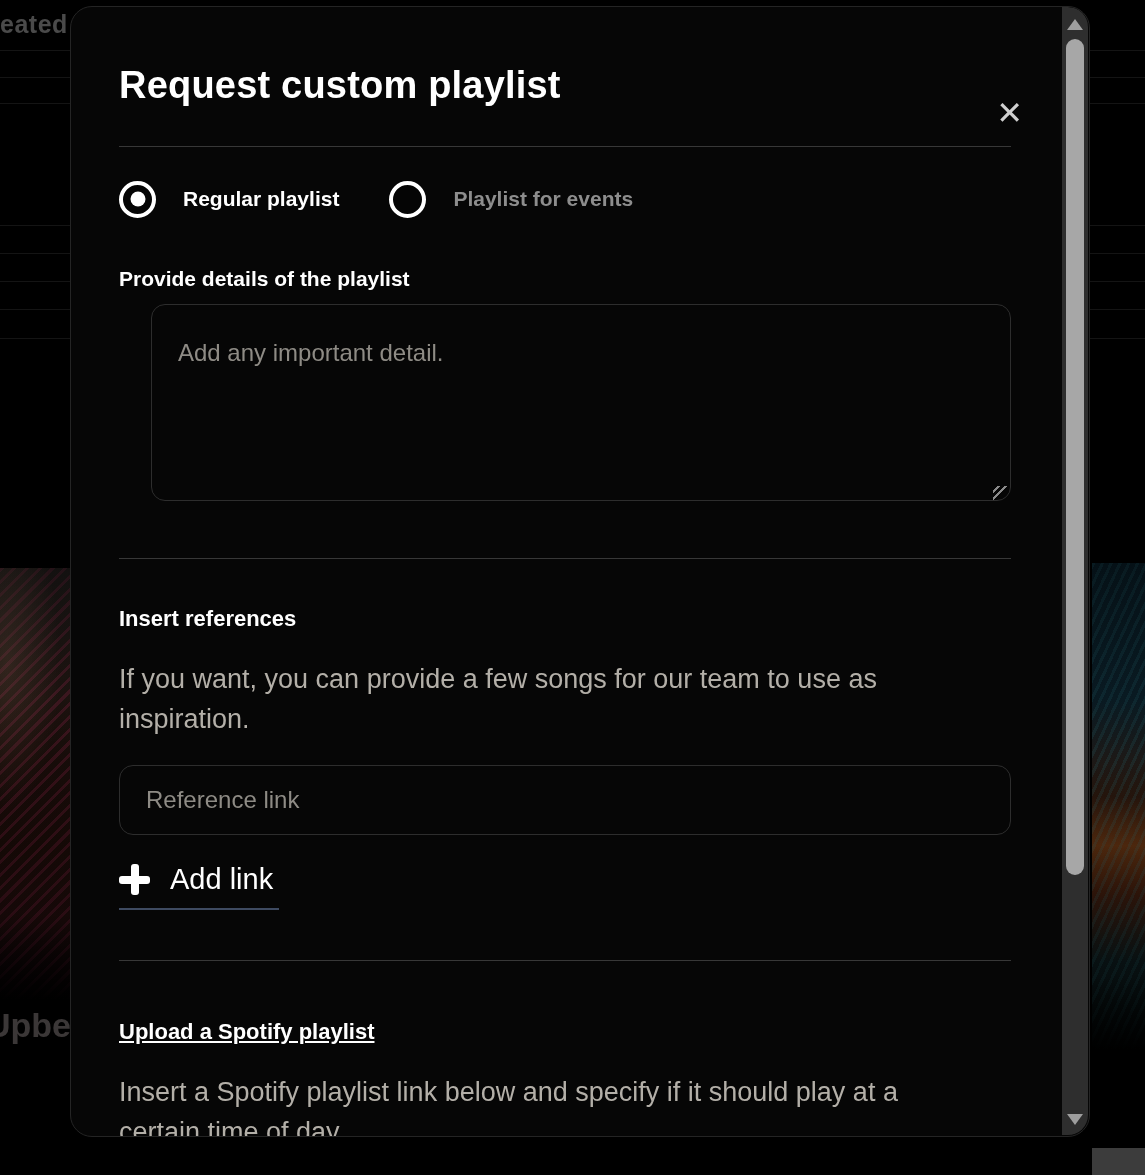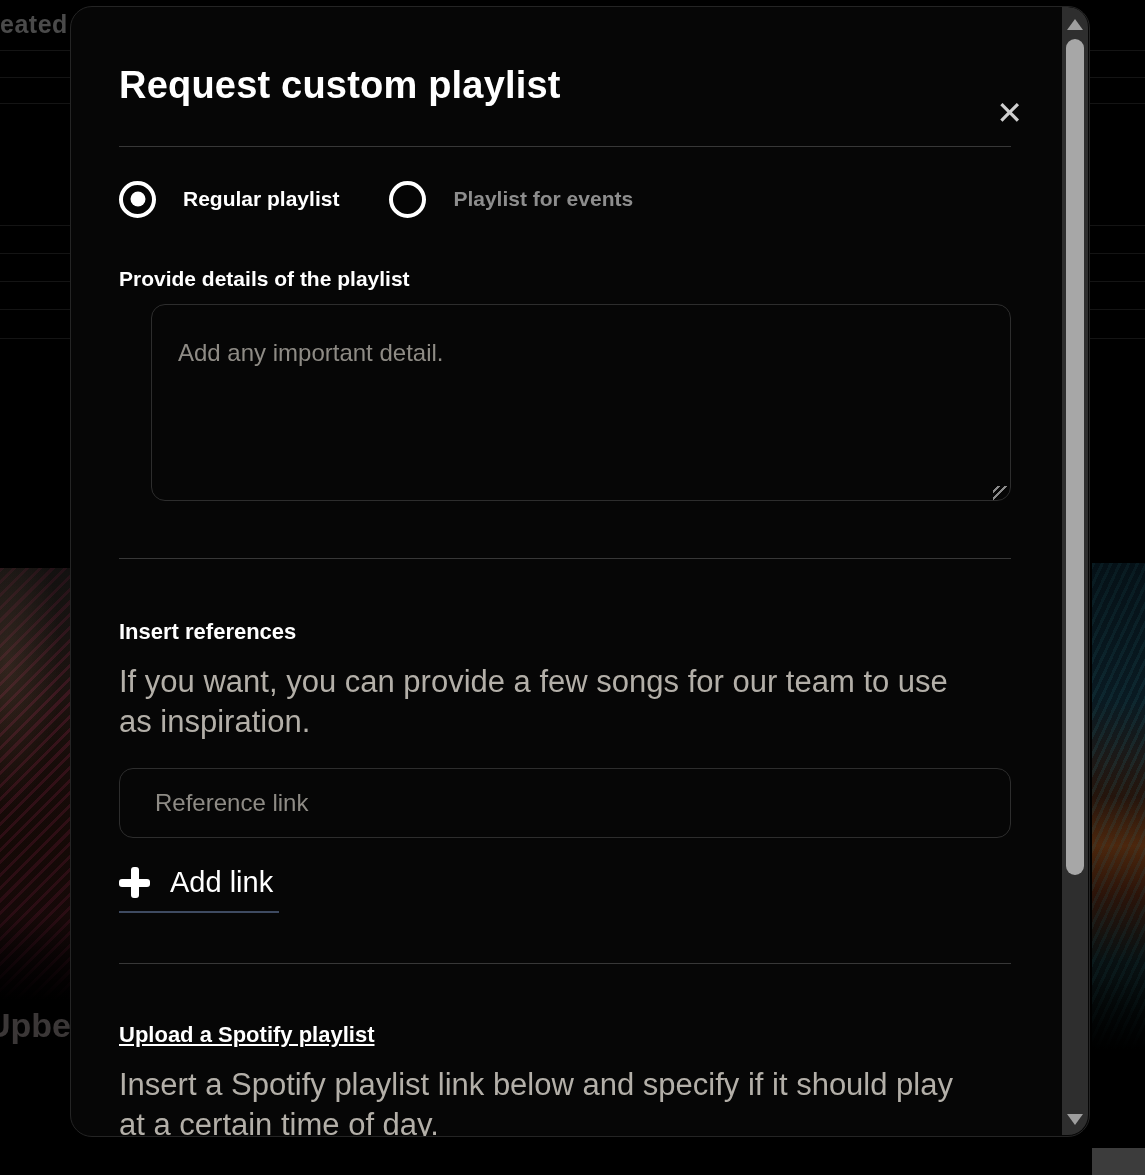--- a/index.html
+++ b/index.html
@@ -61,24 +61,24 @@
   .textarea-wrap { position:relative; margin-top:13px;padding-left:32px; }
   textarea.details { width:100%; height:197px; background:transparent; border:1px solid #2d2d2d;
                      border-radius:14px; resize:none; outline:none; padding:34px 26px;
                      font-family:"Liberation Sans", sans-serif; font-size:24px; color:#d6d2cb; }
   textarea.details::placeholder { color:#8e8b85; }
   .resize-handle { position:absolute; right:4px; bottom:5px; width:14px; height:14px;
      background:linear-gradient(135deg, rgba(0,0,0,0) 0 3px, #8a8a8a 3px 5px, rgba(0,0,0,0) 5px 8px, #8a8a8a 8px 10px, rgba(0,0,0,0) 10px); }
 
   
   .section-heading { font-size:22px; font-weight:700; color:#fff; }
-  .references-heading { margin-top:60px; }
-  .section-desc { margin-top:17px; font-size:31px; line-height:40px; color:#b3afa8; max-width:860px; }
+  .references-heading { margin-top:47px; }
+  .section-desc { margin-top:27px; font-size:27px; line-height:40px; color:#b3afa8; max-width:860px; }
   input.reference { margin-top:26px; width:100%; height:70px; background:transparent;
-                    border:1px solid #2d2d2d; border-radius:14px; outline:none; padding:0 35px;
+                    border:1px solid #2d2d2d; border-radius:14px; outline:none; padding:0 26px;
                     font-family:"Liberation Sans", sans-serif; font-size:24px; color:#d6d2cb; }
   input.reference::placeholder { color:#8e8b85; }
 
   .add-link { margin-top:28px; display:inline-flex; align-items:center; cursor:pointer; }
   .plus-icon { position:relative; width:31px; height:31px; flex:0 0 auto; }
   .plus-icon::before { content:""; position:absolute; left:0; top:12px; width:31px; height:8px;
                        background:#fff; border-radius:3px; }
   .plus-icon::after  { content:""; position:absolute; left:12px; top:0; width:8px; height:31px;
                        background:#fff; border-radius:3px; }
   .add-link-label { margin-left:20px; font-size:29px; font-weight:400; color:#fff; }

